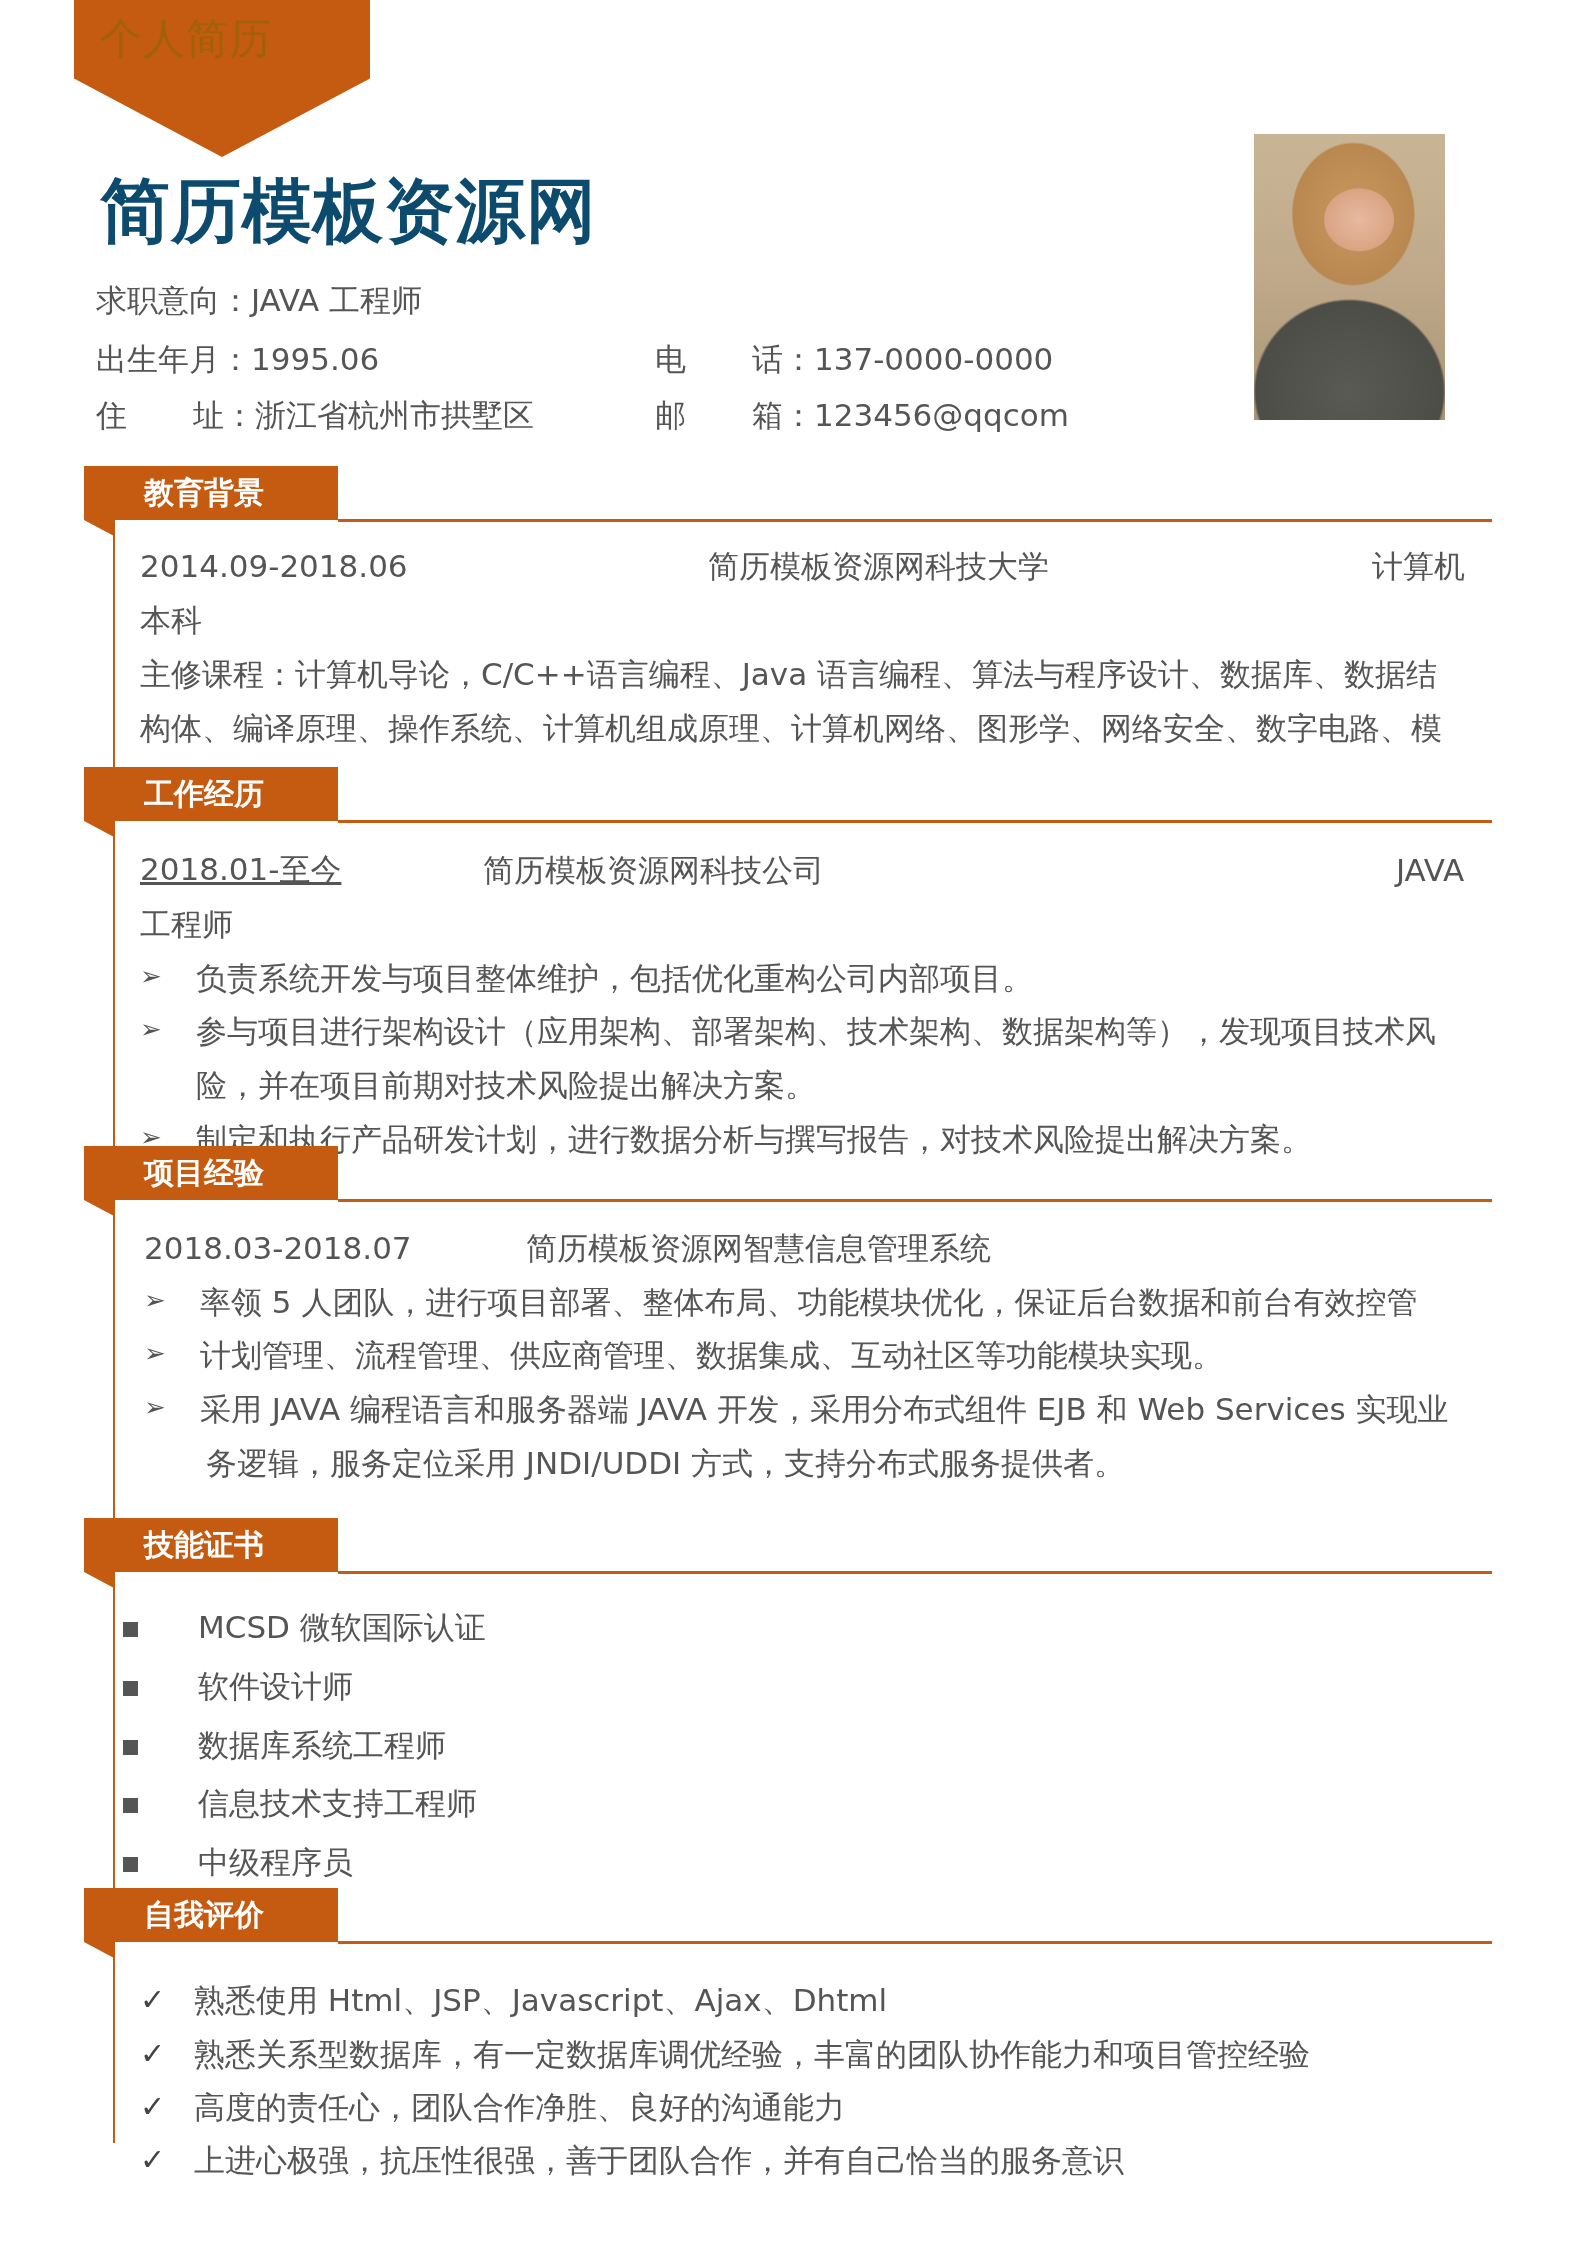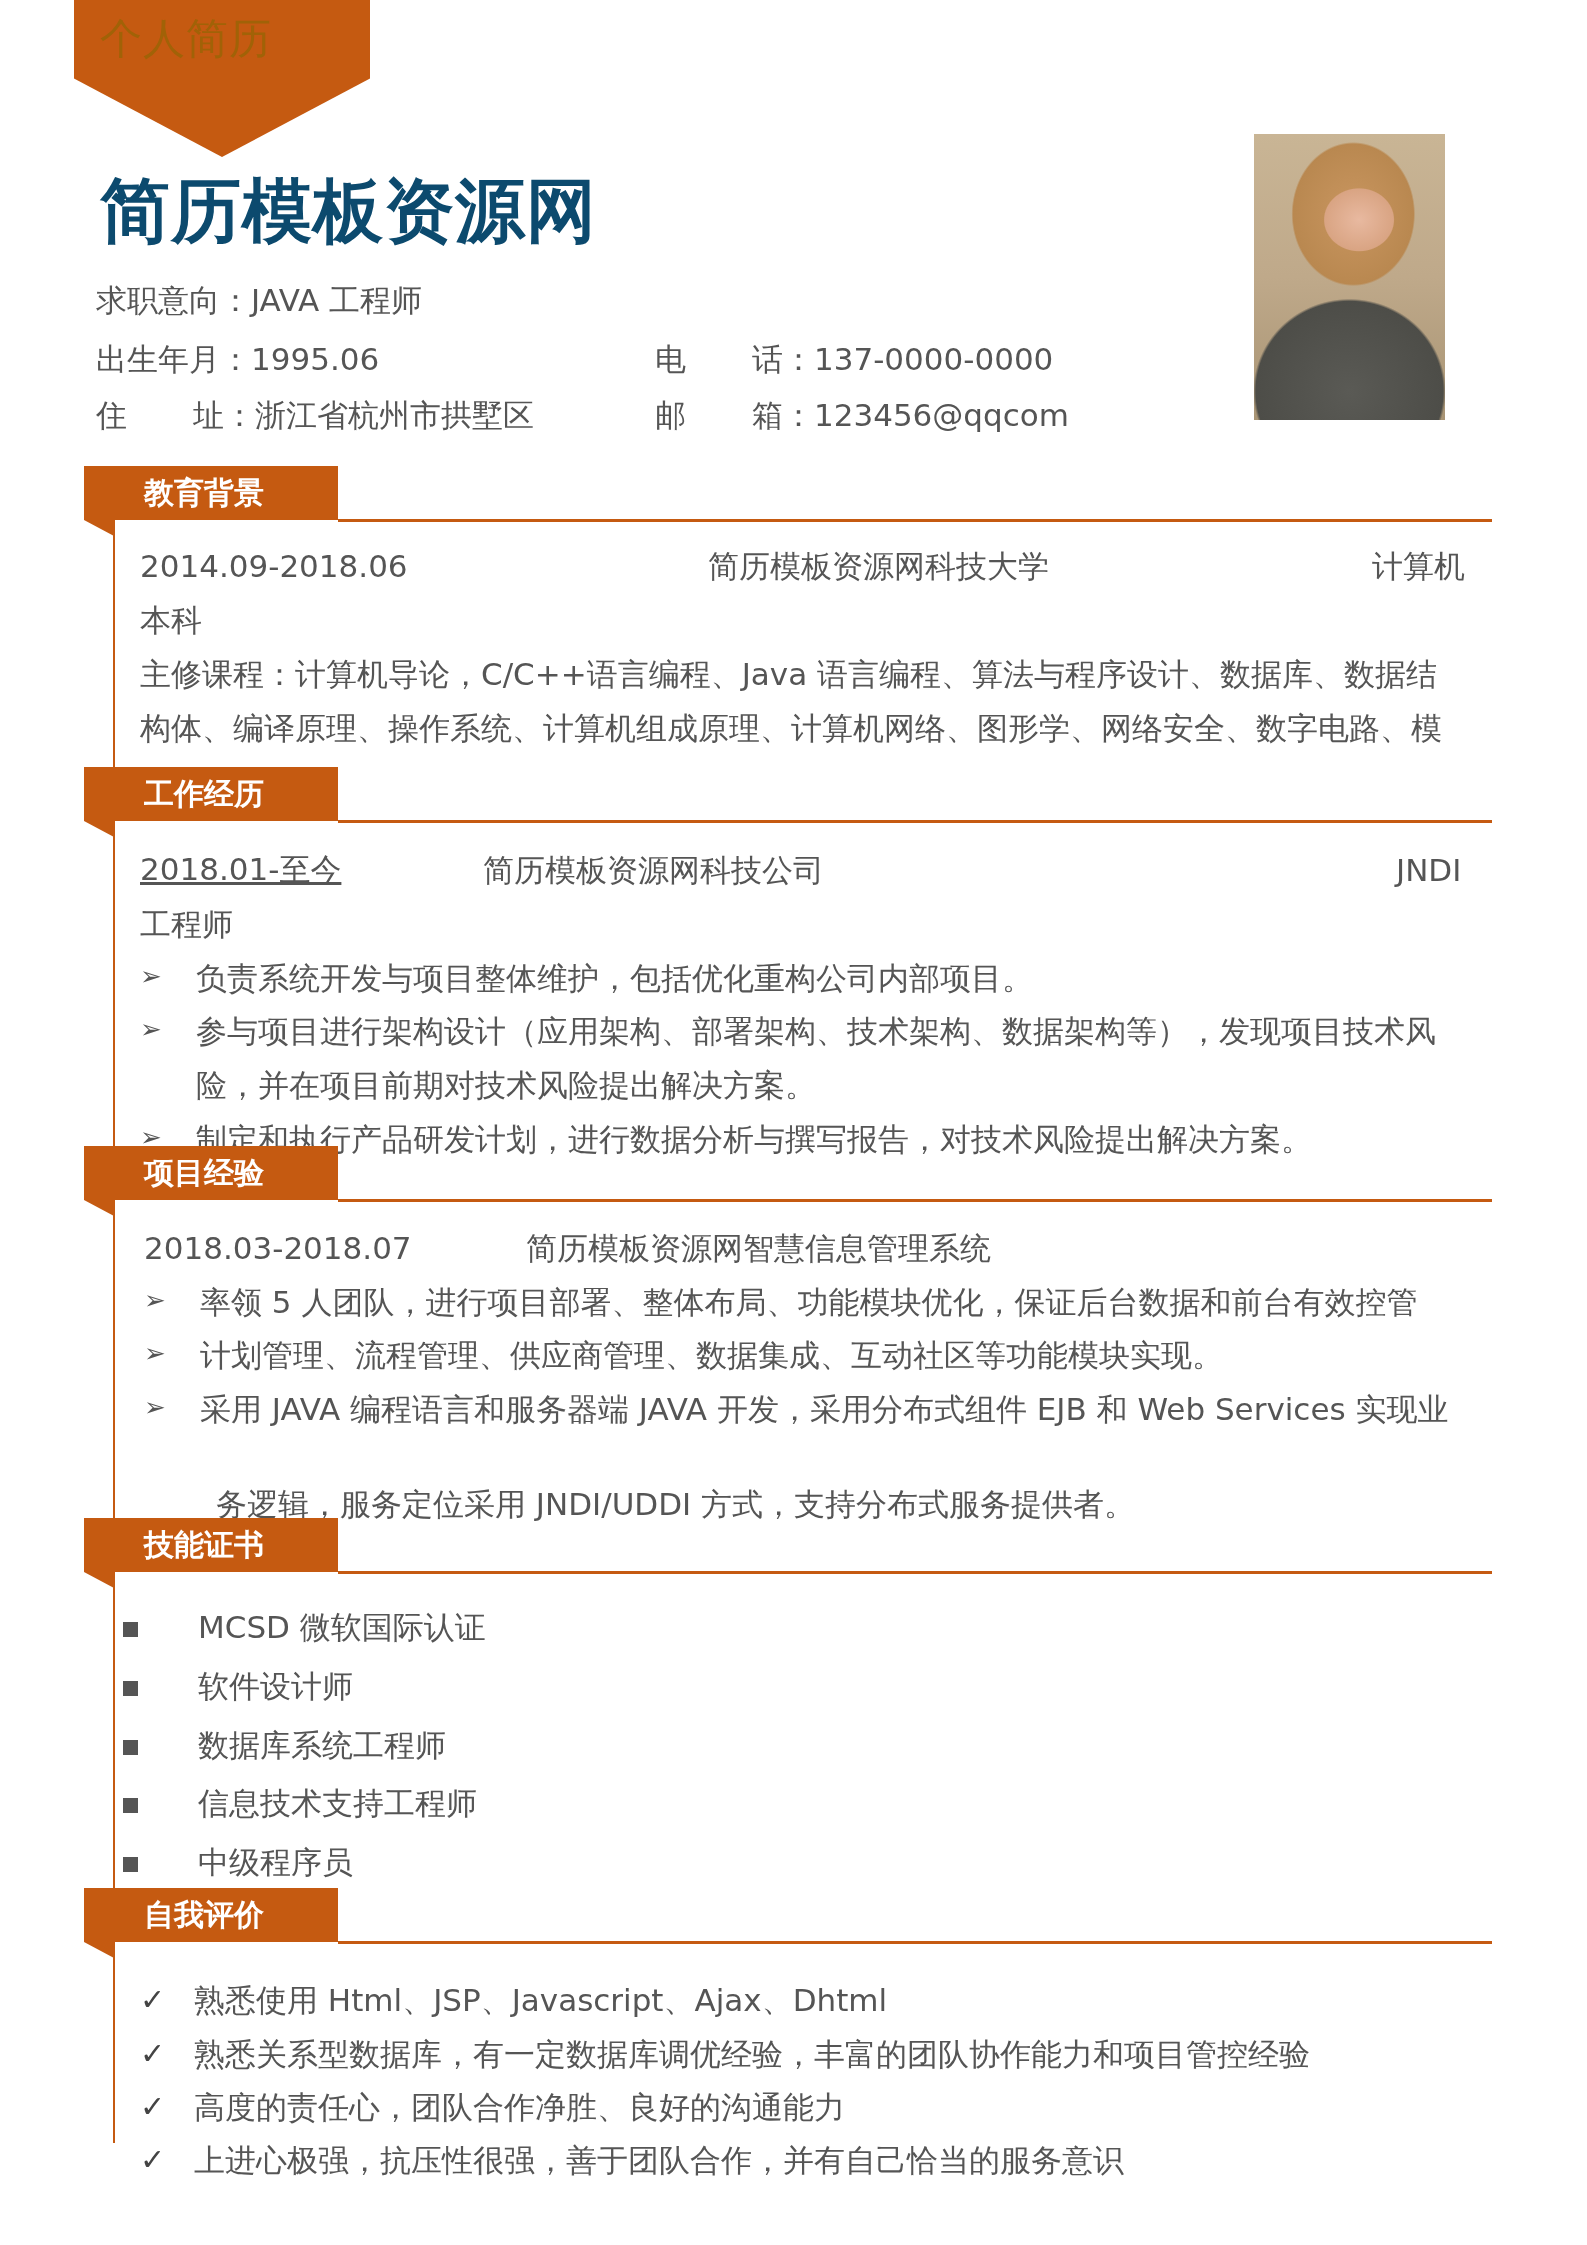--- a/index.html
+++ b/index.html
@@ -88,21 +88,21 @@
 <div class="txt" style="left:140px; top:659px;">主修课程：计算机导论，C/C++语言编程、Java 语言编程、算法与程序设计、数据库、数据结</div>
 <div class="txt" style="left:140px; top:713px;">构体、编译原理、操作系统、计算机组成原理、计算机网络、图形学、网络安全、数字电路、模</div>
 
 <div class="sec-tab" style="top:767px;"></div>
 <div class="sec-fold" style="top:821px;"></div>
 <div class="sec-label" style="top:779px;">工作经历</div>
 <div class="sec-line" style="top:820px;"></div>
 
 <div class="txt" style="left:140px; top:854px;text-decoration:underline;">2018.01-至今</div>
 <div class="txt" style="left:483px; top:855px;">简历模板资源网科技公司</div>
-<div class="txt" style="left:1396px; top:855px;">JNDI</div>
+<div class="txt" style="left:1396px; top:855px;">JAVA</div>
 <div class="txt" style="left:140px; top:909px;">工程师</div>
 
 <div class="txt" style="left:140px; top:963px; font-size:26px;">➢</div>
 <div class="txt" style="left:196px; top:963px;">负责系统开发与项目整体维护，包括优化重构公司内部项目。</div>
 
 <div class="txt" style="left:140px; top:1016px; font-size:26px;">➢</div>
 <div class="txt" style="left:196px; top:1016px;">参与项目进行架构设计（应用架构、部署架构、技术架构、数据架构等），发现项目技术风</div>
 <div class="txt" style="left:196px; top:1070px;">险，并在项目前期对技术风险提出解决方案。</div>
 
 <div class="txt" style="left:140px; top:1124px; font-size:26px;">➢</div>
@@ -117,21 +117,21 @@
 <div class="txt" style="left:526px; top:1233px;">简历模板资源网智慧信息管理系统</div>
 
 <div class="txt" style="left:144px; top:1287px; font-size:26px;">➢</div>
 <div class="txt" style="left:200px; top:1287px;">率领 5 人团队，进行项目部署、整体布局、功能模块优化，保证后台数据和前台有效控管</div>
 
 <div class="txt" style="left:144px; top:1340px; font-size:26px;">➢</div>
 <div class="txt" style="left:200px; top:1340px;">计划管理、流程管理、供应商管理、数据集成、互动社区等功能模块实现。</div>
 
 <div class="txt" style="left:144px; top:1394px; font-size:26px;">➢</div>
 <div class="txt" style="left:200px; top:1394px;">采用 JAVA 编程语言和服务器端 JAVA 开发，采用分布式组件 EJB 和 Web Services 实现业</div>
-<div class="txt" style="left:216px; top:1448px;margin-top:41px;">务逻辑，服务定位采用 JNDI/UDDI 方式，支持分布式服务提供者。</div>
+<div class="txt" style="left:206px; top:1448px;">务逻辑，服务定位采用 JNDI/UDDI 方式，支持分布式服务提供者。</div>
 
 <div class="sec-tab" style="top:1518px;"></div>
 <div class="sec-fold" style="top:1572px;"></div>
 <div class="sec-label" style="top:1530px;">技能证书</div>
 <div class="sec-line" style="top:1571px;"></div>
 
 <div class="sq" style="left:123px; top:1622px;"></div>
 <div class="txt" style="left:198px; top:1612px;">MCSD 微软国际认证</div>
 <div class="sq" style="left:123px; top:1681px;"></div>
 <div class="txt" style="left:198px; top:1671px;">软件设计师</div>

